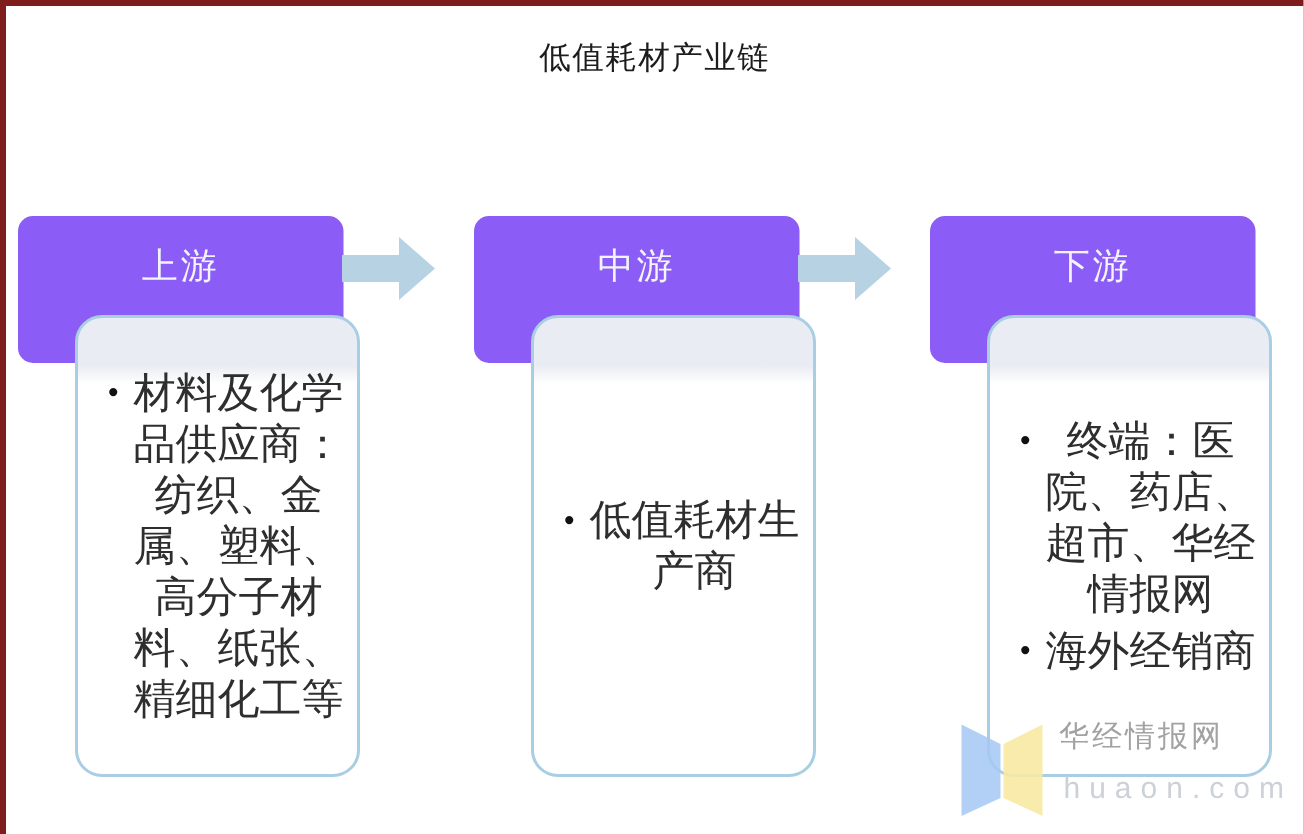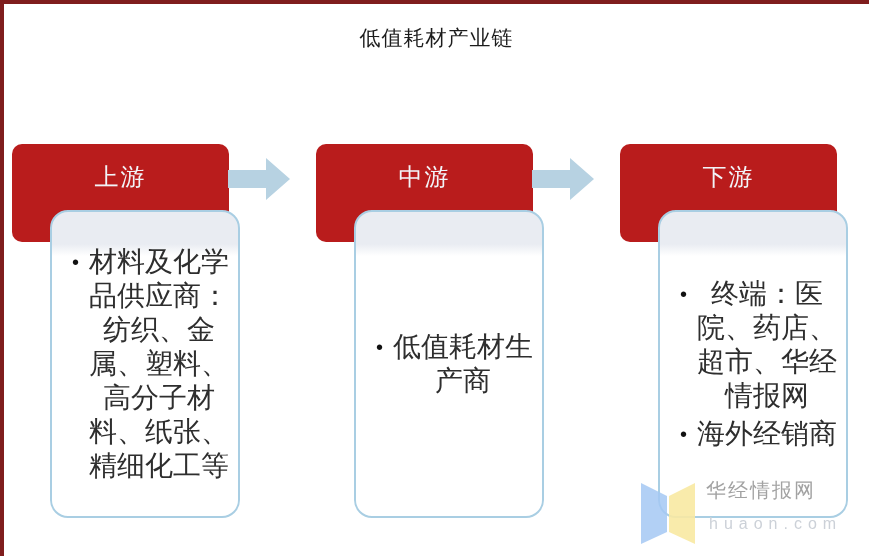--- a/index.html
+++ b/index.html
@@ -12,21 +12,21 @@
     font-family:"DejaVu Serif", serif;
   }
   .title{
     position:absolute;top:20px;left:0;width:100%;
     text-align:center;
     font-family:"Liberation Sans", sans-serif;
     font-size:21px;color:#1c1c1c;letter-spacing:1px;
   }
   .col-header{
     position:absolute;top:140px;height:98px;width:217px;
-    background:#b91c1c;border-radius:10px;
+    background:#8b5cf6;border-radius:10px;
     color:#f2f4f8;font-size:24px;letter-spacing:2px;
     text-align:center;box-sizing:border-box;padding-top:17px;
   }
   .col-header.c1{left:8px}
   .col-header.c2{left:312px}
   .col-header.c3{left:616px}
   .col-content{
     position:absolute;top:206px;height:308px;width:190px;
     box-sizing:border-box;
     border:2px solid #a9cee3;border-radius:18px;
@@ -54,21 +54,21 @@
   .watermark{position:absolute;left:630px;top:468px;width:235px;height:74px;}
   .wm-logo{position:absolute;left:4px;top:4px;}
   .wm-brand{
     position:absolute;left:72px;top:5px;
     font-family:"Liberation Sans", sans-serif;
     font-size:20px;color:#a2a2a2;letter-spacing:2px;white-space:nowrap;
   }
   .wm-domain{
     position:absolute;left:75px;top:43px;
     font-family:"Liberation Sans", sans-serif;
-    font-size:16px;color:#ccd1d8;letter-spacing:6px;white-space:nowrap;
+    font-size:20px;color:#ccd1d8;letter-spacing:6px;white-space:nowrap;
   }
 </style>
 </head>
 <body>
 
 <div class="frame">
 
   <div class="title">低值耗材产业链</div>
 
   <div class="col-header c1">

